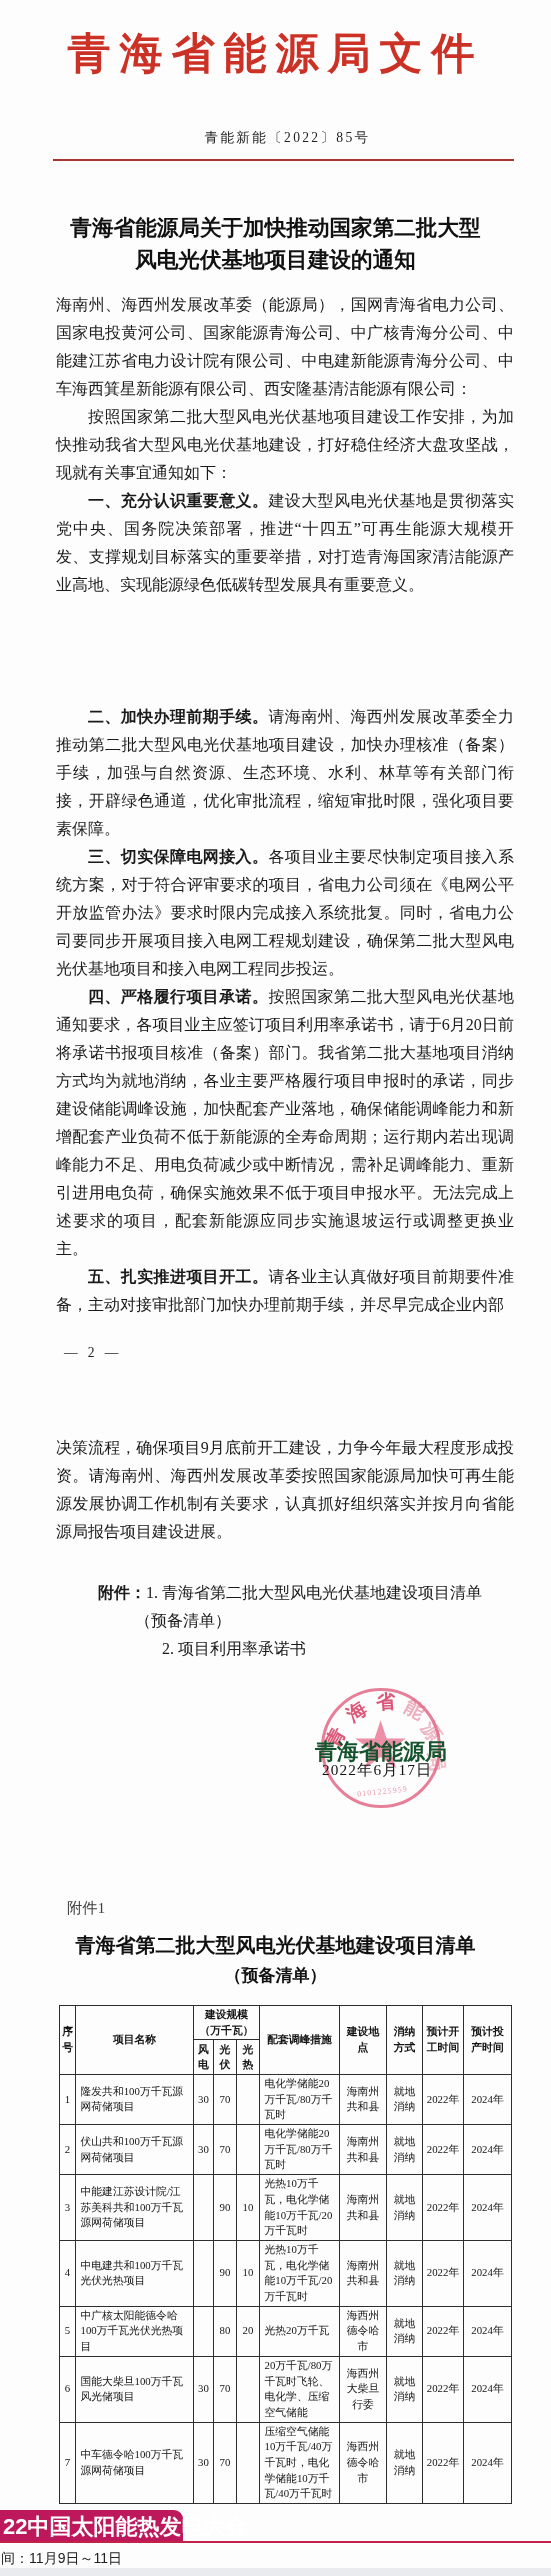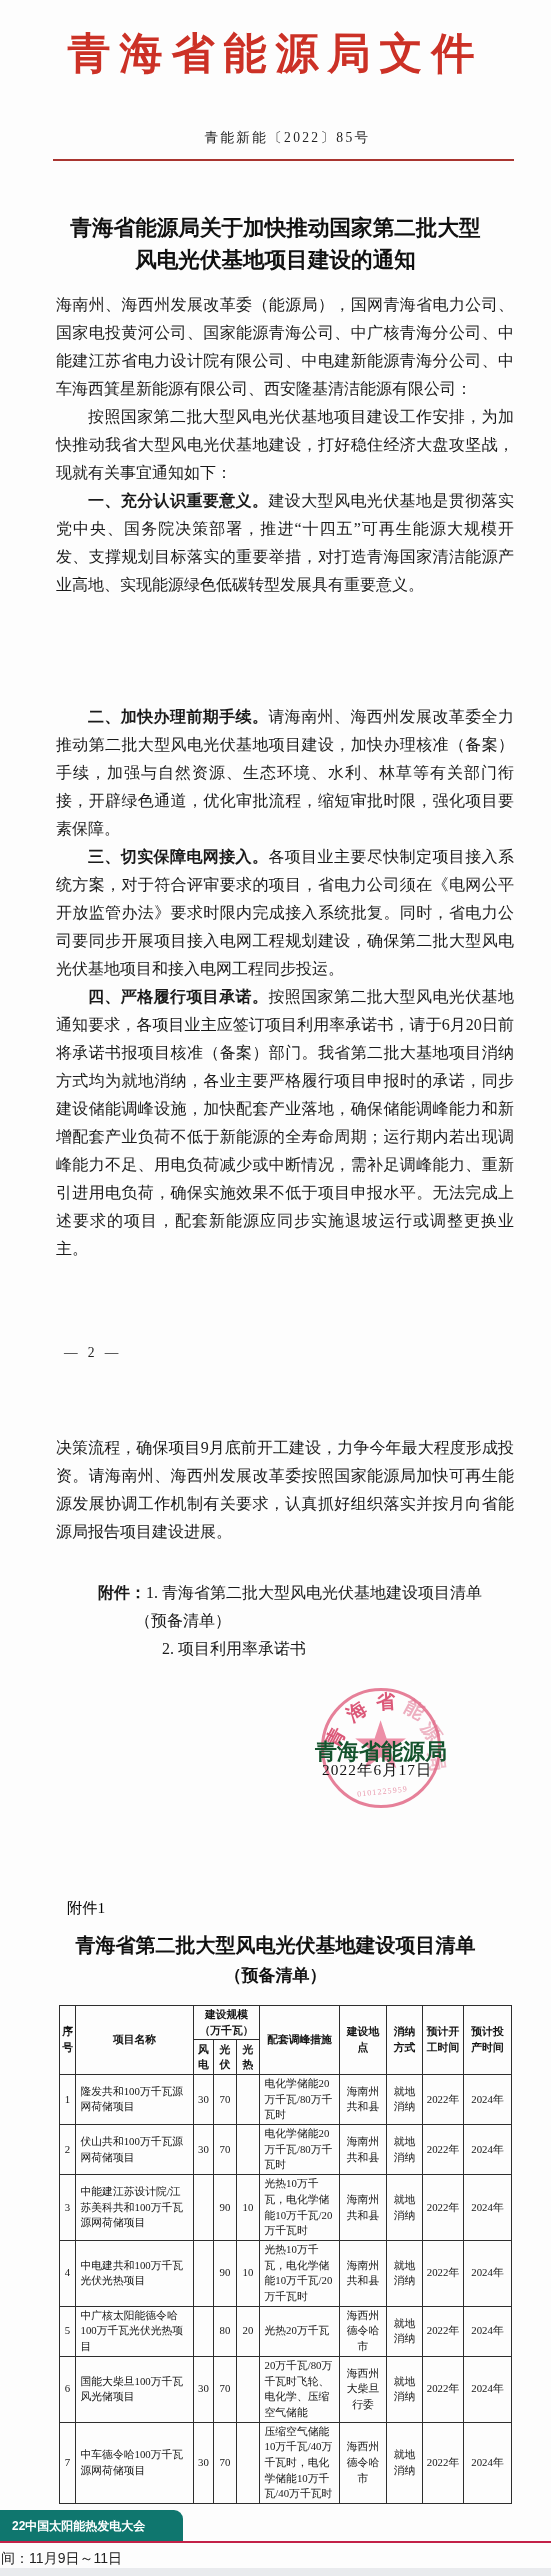--- a/index.html
+++ b/index.html
@@ -84,21 +84,21 @@
   }
   .seal-agency{
     position:absolute;top:1737px;left:310px;width:142px;
     text-align:center;font-size:22px;font-weight:bold;color:#14532d;
   }
   .seal-date{
     position:absolute;top:1760px;left:322px;width:148px;
     text-align:left;font-size:15.3px;color:#111;letter-spacing:1.1px;
   }
   
-  .att1-label{position:absolute;top:1898px;left:67px;font-size:15.3px;color:#000000;}
+  .att1-label{position:absolute;top:1898px;left:67px;font-size:15.3px;color:#404040;}
   .att1-title{
     position:absolute;top:1932px;left:0;width:100%;
     text-align:center;font-size:20px;font-weight:bold;color:#111;
   }
   .att1-subtitle{
     position:absolute;top:1964px;left:0;width:100%;
     text-align:center;font-size:17px;font-weight:bold;color:#111;
   }
   table.project-table{
     position:absolute;top:2005px;left:59px;
@@ -111,26 +111,26 @@
     padding:1.1px 2.3px;
     text-align:center;vertical-align:middle;
     line-height:1.45;
     overflow:hidden;
   }
   .project-table td.name,.project-table td.peak{text-align:left;padding-left:4.5px;}
   .project-table th{font-weight:bold;}
   
   .banner-ribbon{
     position:absolute;top:2510px;left:0;width:183px;height:33px;
-    background:#0f766e;
+    background:#be185d;
     border-radius:0 9px 0 0;
     color:#ffffff;
     font-family:"Liberation Sans","DejaVu Sans",sans-serif;
-    font-weight:bold;font-size:12px;line-height:33px;
-    padding-left:12px;box-sizing:border-box;
+    font-weight:bold;font-size:22px;line-height:33px;
+    padding-left:3px;box-sizing:border-box;
     white-space:nowrap;
   }
   .banner-line{
     position:absolute;top:2541px;left:0;width:100%;height:1.7px;background:#c32148;
   }
   .banner-schedule{
     position:absolute;top:2550px;left:1.1px;
     font-family:"Liberation Sans","DejaVu Sans",sans-serif;
     font-size:14px;color:#222;white-space:nowrap;
   }
@@ -155,20 +155,21 @@
   <div class="body-block" style="top:291px;">
     <p>海南州、海西州发展改革委（能源局），国网青海省电力公司、国家电投黄河公司、国家能源青海公司、中广核青海分公司、中能建江苏省电力设计院有限公司、中电建新能源青海分公司、中车海西箕星新能源有限公司、西安隆基清洁能源有限公司：</p>
     <p class="indent">按照国家第二批大型风电光伏基地项目建设工作安排，为加快推动我省大型风电光伏基地建设，打好稳住经济大盘攻坚战，现就有关事宜通知如下：</p>
     <p class="indent"><span class="lead">一、充分认识重要意义。</span><span>建设大型风电光伏基地是贯彻落实党中央、国务院决策部署，推进“十四五”可再生能源大规模开发、支撑规划目标落实的重要举措，对打造青海国家清洁能源产业高地、实现能源绿色低碳转型发展具有重要意义。</span></p>
   </div>
 
   <div class="body-block" style="top:703px;">
     <p class="indent"><span class="lead">二、加快办理前期手续。</span><span>请海南州、海西州发展改革委全力推动第二批大型风电光伏基地项目建设，加快办理核准（备案）手续，加强与自然资源、生态环境、水利、林草等有关部门衔接，开辟绿色通道，优化审批流程，缩短审批时限，强化项目要素保障。</span></p>
     <p class="indent"><span class="lead">三、切实保障电网接入。</span><span>各项目业主要尽快制定项目接入系统方案，对于符合评审要求的项目，省电力公司须在《电网公平开放监管办法》要求时限内完成接入系统批复。同时，省电力公司要同步开展项目接入电网工程规划建设，确保第二批大型风电光伏基地项目和接入电网工程同步投运。</span></p>
     <p class="indent"><span class="lead">四、严格履行项目承诺。</span><span>按照国家第二批大型风电光伏基地通知要求，各项目业主应签订项目利用率承诺书，请于6月20日前将承诺书报项目核准（备案）部门。我省第二批大基地项目消纳方式均为就地消纳，各业主要严格履行项目申报时的承诺，同步建设储能调峰设施，加快配套产业落地，确保储能调峰能力和新增配套产业负荷不低于新能源的全寿命周期；运行期内若出现调峰能力不足、用电负荷减少或中断情况，需补足调峰能力、重新引进用电负荷，确保实施效果不低于项目申报水平。无法完成上述要求的项目，配套新能源应同步实施退坡运行或调整更换业主。</span></p>
+    <p class="indent"><span class="lead">五、扎实推进项目开工。</span><span>请各业主认真做好项目前期要件准备，主动对接审批部门加快办理前期手续，并尽早完成企业内部</span></p>
   </div>
 
   <div class="page-marker">— 2 —</div>
 
   <div class="body-block" style="top:1434px;">
     <p>决策流程，确保项目9月底前开工建设，力争今年最大程度形成投资。请海南州、海西州发展改革委按照国家能源局加快可再生能源发展协调工作机制有关要求，认真抓好组织落实并按月向省能源局报告项目建设进展。</p>
   </div>
 
   <div class="attachments">
     <div class="line1"><span class="att-label">附件：</span><span>1. 青海省第二批大型风电光伏基地建设项目清单</span></div>

